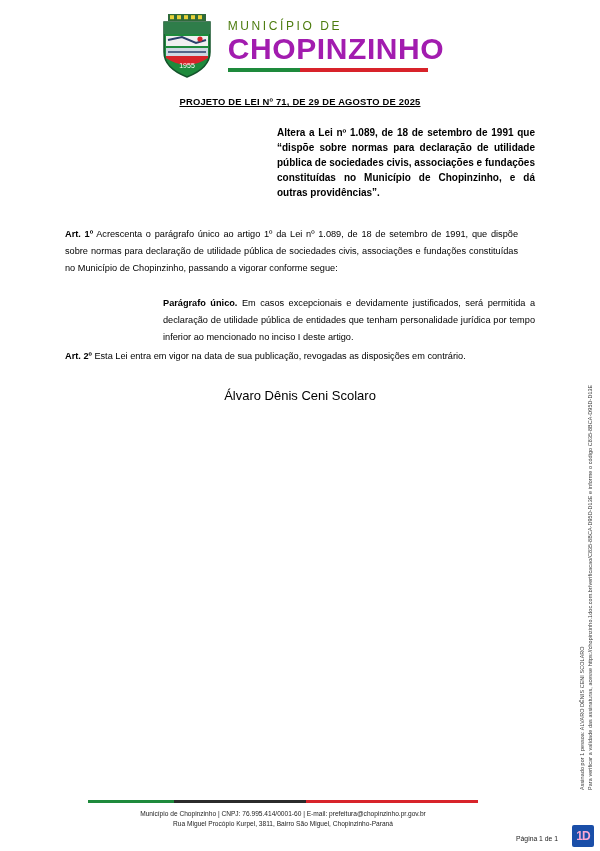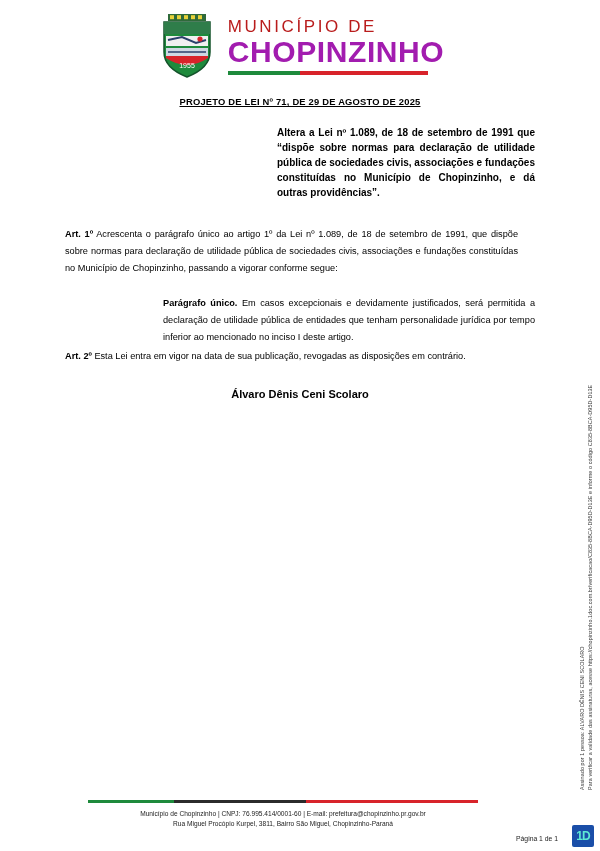--- a/index.html
+++ b/index.html
@@ -33,23 +33,23 @@
     position: relative;
   }
   .crest svg { display: block; }
   .brand {
     display: flex;
     flex-direction: column;
     align-items: flex-start;
     line-height: 1;
   }
   .brand .line1 {
-    font-size: 17px;
+    font-size: 12px;
     letter-spacing: 2.6px;
-    color: #b91c1c;
+    color: #4d7c0f;
     font-weight: normal;
     margin-bottom: 2px;
   }
   .brand .line2 {
     font-size: 30px;
     letter-spacing: 0.6px;
     color: #a21caf;
     font-weight: bold;
   }
   .brand .rule {
@@ -103,21 +103,21 @@
     margin: 0 0 18px 0;
     padding-left: 24px;
   }
   .bold { font-weight: bold; }
 
   .signature {
     margin-top: 22px;
     text-align: center;
     line-height: 1.4;
   }
-  .signature .name { font-weight: bold; font-size: 11px; }
+  .signature .name { font-weight: normal; font-size: 13px; }
   .signature .role { font-size: 8.6px; }
 
   
   .vstrip {
     position: absolute;
     top: 0;
     right: 0;
     width: 34px;
     height: 851px;
   }
@@ -169,21 +169,21 @@
     font-size: 6.8px;
     color: #222222;
   }
   .logo-badge {
     position: absolute;
     right: 6px;
     bottom: 4px;
     width: 22px;
     height: 22px;
     background: #1a4ea8;
-    color: #5eead4;
+    color: #f9a8d4;
     border-radius: 2px;
     font-size: 12px;
     font-weight: bold;
     display: flex;
     align-items: center;
     justify-content: center;
     letter-spacing: -1px;
   }
 </style>
 </head>

